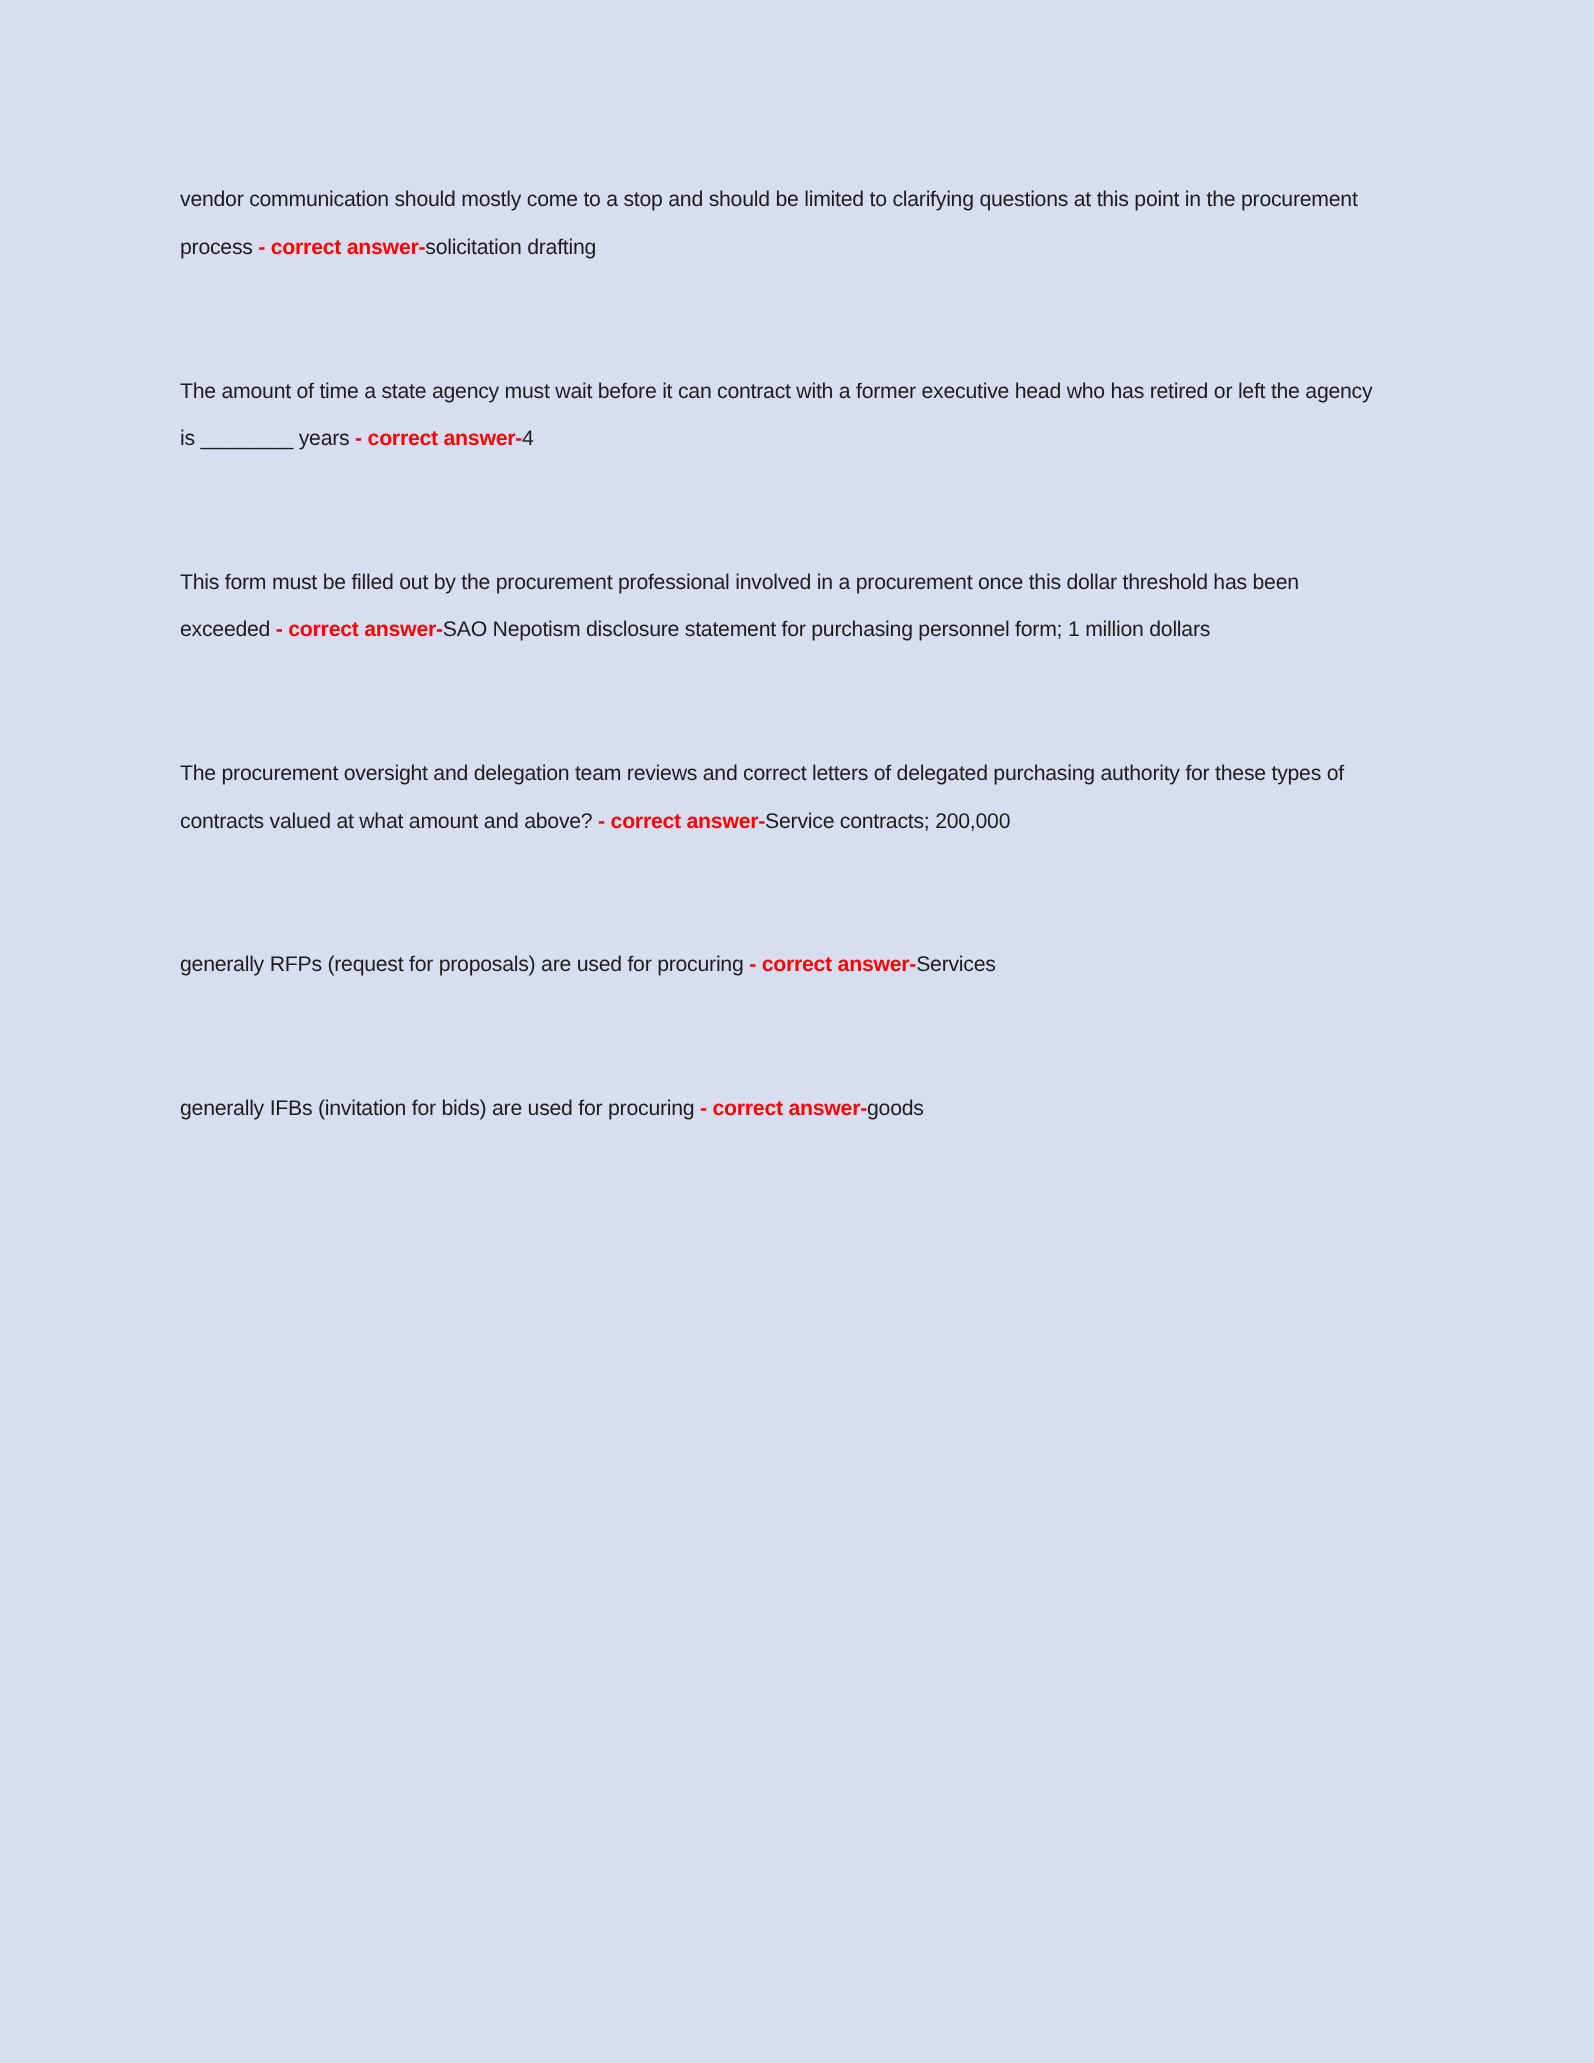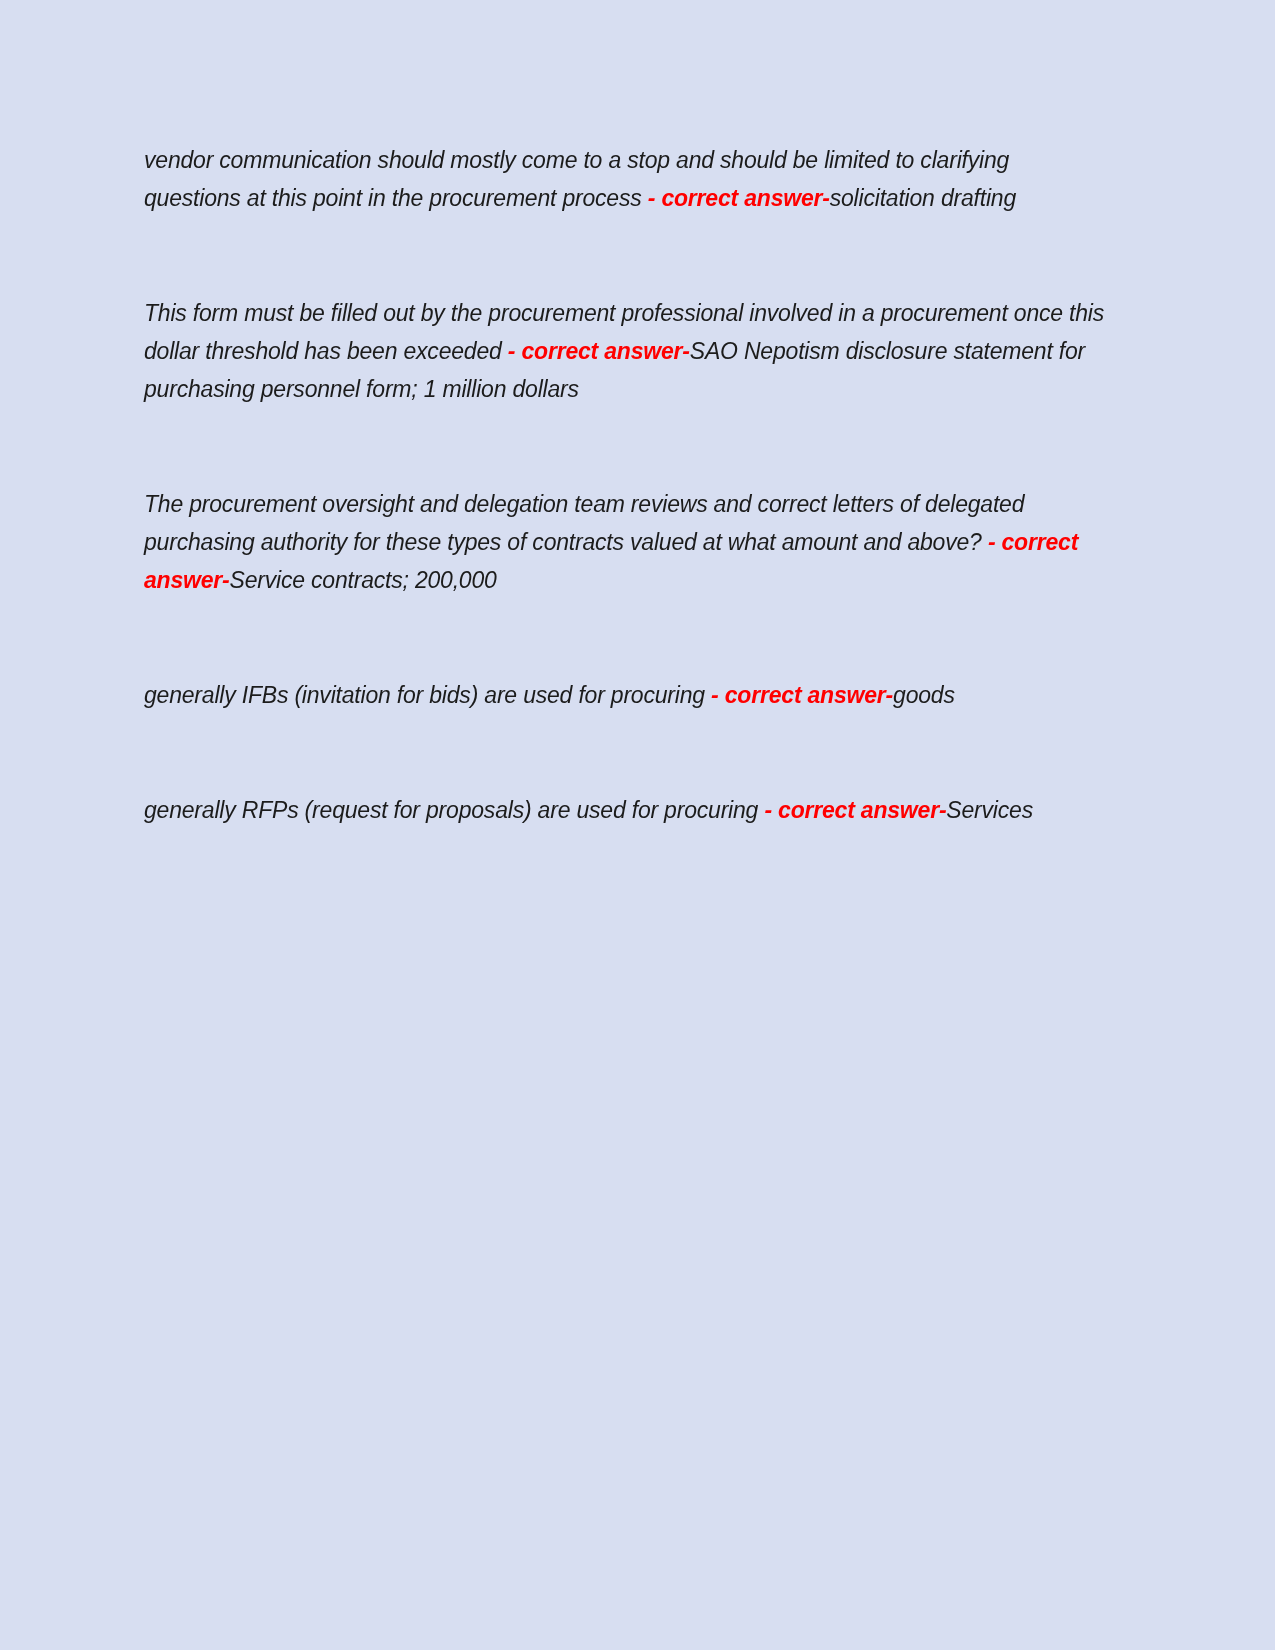--- a/index.html
+++ b/index.html
@@ -13,54 +13,56 @@
     overflow: hidden;
   }
   .page {
     box-sizing: border-box;
     width: 1275px;
     height: 1650px;
     padding: 141px 145px 0 144px;
   }
   p.qa {
     font-family: "Liberation Sans", sans-serif;
-    font-size: 23px;
+    font-size: 17px;
     line-height: 38px;
     letter-spacing: -0.2px;
     color: #1c1c1c;
     margin: 0 0 77px 0;
     max-width: 962px;
-    font-style: italic;
   }
   p.qa .marker {
     color: #ff0000;
     font-weight: 700;
   }
 </style>
 </head>
 <body>
 
 <div class="page">
 
   <p class="qa">
     <span>vendor communication should mostly come to a stop and should be limited to clarifying questions at this point in the procurement process </span><span class="marker">- correct answer-</span><span>solicitation drafting</span>
   </p>
 
+  <p class="qa">
+    <span>The amount of time a state agency must wait before it can contract with a former executive head who has retired or left the agency is ________ years </span><span class="marker">- correct answer-</span><span>4</span>
+  </p>
 
   <p class="qa">
     <span>This form must be filled out by the procurement professional involved in a procurement once this dollar threshold has been exceeded </span><span class="marker">- correct answer-</span><span>SAO Nepotism disclosure statement for purchasing personnel form; 1 million dollars</span>
   </p>
 
 
   <p class="qa">
     <span>The procurement oversight and delegation team reviews and correct letters of delegated purchasing authority for these types of contracts valued at what amount and above? </span><span class="marker">- correct answer-</span><span>Service contracts; 200,000</span>
   </p>
 
   <p class="qa">
-    <span>generally IFBs (invitation for bids) are used for procuring </span><span class="marker">- correct answer-</span><span>goods</span>
+    <span>generally RFPs (request for proposals) are used for procuring </span><span class="marker">- correct answer-</span><span>Services</span>
   </p>
 
   <p class="qa">
-    <span>generally RFPs (request for proposals) are used for procuring </span><span class="marker">- correct answer-</span><span>Services</span>
+    <span>generally IFBs (invitation for bids) are used for procuring </span><span class="marker">- correct answer-</span><span>goods</span>
   </p>
 
 
 </div>
 
 </body></html>

